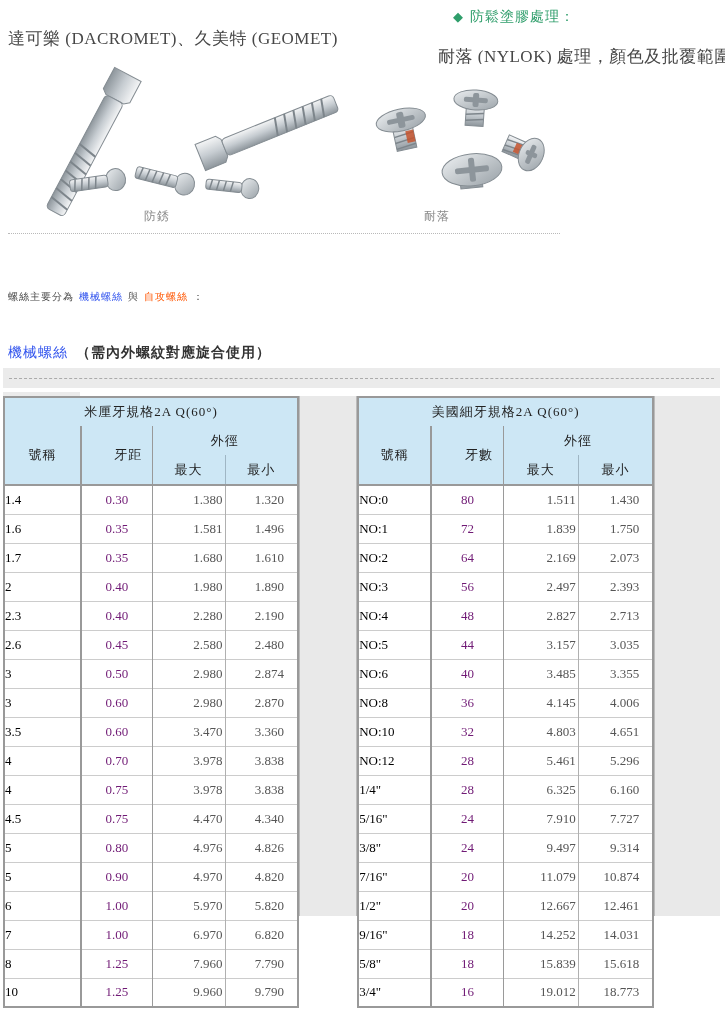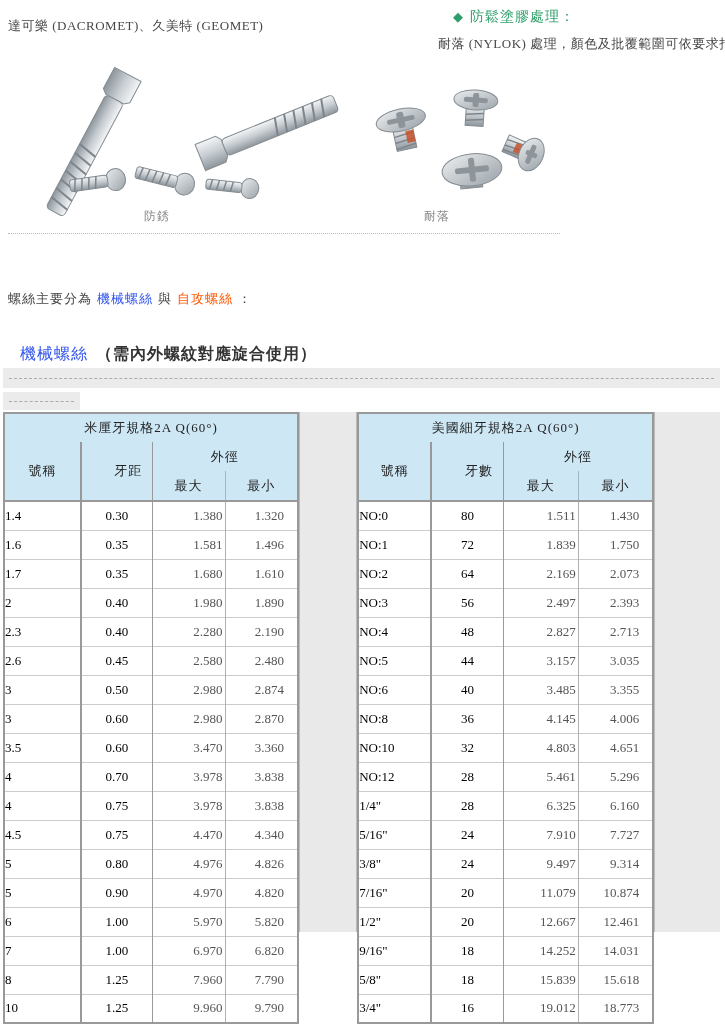--- a/index.html
+++ b/index.html
@@ -7,62 +7,62 @@
   body { font-family:"Liberation Serif","DejaVu Serif",serif; color:#444; }
   .page { position:relative; width:725px; height:1032px; background:#fff; overflow:hidden; }
 
   
   .hdr-block { position:absolute; top:8px; }
   .hdr-left  { left:8px; }
   .hdr-right { left:438px; }
   .hdr-title { font-size:14px; color:#2f9e6b; letter-spacing:1px; white-space:nowrap; }
   .hdr-right .hdr-title { padding-left:15px; }
   .hdr-bullet { font-size:13px; color:#2f9e6b; margin-right:6px; }
-  .hdr-body { font-size:13px; color:#474747; margin-top:9px; white-space:nowrap; letter-spacing:0.5px; }
+  .hdr-body { font-size:17px; color:#474747; margin-top:19px; white-space:nowrap; letter-spacing:0.5px; }
 
   
   .photo { position:absolute; left:8px; top:64px; width:552px; height:170px;
            background:#fff; border-bottom:1px dotted #b9b9b9; }
   .photo svg { position:absolute; left:0; top:0; }
   .photo-label { position:absolute; top:144px; font-size:12px; color:#8a8a8a; letter-spacing:1px; }
   .photo-label.l1 { left:136px; }
   .photo-label.l2 { left:416px; }
 
   
-  .intro { position:absolute; left:8px; top:290px; font-size:13px; color:#444; letter-spacing:1px; }
+  .intro { position:absolute; left:8px; top:290px; font-size:10px; color:#444; letter-spacing:1px; }
   .lnk-blue { color:#3355ee; margin:0 5px; text-decoration:none; }
   .lnk-orange { color:#ff5500; margin:0 5px; text-decoration:none; }
 
   
-  .section-h { position:absolute; left:20px; top:344px; font-size:16px; color:#333; letter-spacing:1px; }
+  .section-h { position:absolute; left:8px; top:344px; font-size:14px; color:#333; letter-spacing:1px; }
   .section-h .lnk-blue { margin:0; }
   .section-h .note { margin-left:8px; font-weight:bold; color:#333; }
 
   
   .bar { position:absolute; background:#ebebeb; }
   .bar .dash { position:absolute; left:6px; right:6px; top:50%; height:0; border-top:1px dashed #ababab; }
   .bar1 { left:3px; top:368px; width:717px; height:20px; }
   .bar2 { left:3px; top:392px; width:77px; height:18px; }
 
   
-  .tables-wrap { position:absolute; left:3px; top:412px; width:717px; height:520px; display:flex; align-items:stretch; }
+  .tables-wrap { position:absolute; left:3px; top:396px; width:717px; height:520px; display:flex; align-items:stretch; }
   .spacer-mid { width:60px; background:#e9e9e9; border-left:1px solid #bbb; border-right:1px solid #bbb; }
   .spacer-end { width:68px; background:#e9e9e9; border-left:1px solid #bbb; }
   table.spec { border-collapse:collapse; table-layout:fixed; border:2px solid #999;
                font-size:13px; background:#fff; align-self:flex-start; }
   table.spec th { background:#cde7f5; color:#222; font-weight:normal; font-size:13px; letter-spacing:1px; }
   .t-title  { height:29px; }
   .t-group  { height:29px; }
   .t-sub th { height:30px; }
   thead th { border-bottom:2px solid #999; }
   th.hc1 { border-right:2px solid #999; }
   th.hc2 { border-right:1px solid #999;padding-left:23px; }
   th.hmax { border-right:1px solid #9fb6c4; }
   td.c1 { text-align:left;  color:#000; border-right:2px solid #999; }
-  td.c2 { text-align:center; color:#000000; border-right:1px solid #9a9a9a; }
+  td.c2 { text-align:center; color:#701a75; border-right:1px solid #9a9a9a; }
   td.c3 { text-align:right; padding-right:2px; color:#555; border-right:1px solid #b0b0b0; }
   td.c4 { text-align:right; padding-right:13px; color:#555; }
   tbody td { height:29px; }
   tbody tr + tr td { border-top:1px solid #ccc; }
 </style>
 </head>
 <body>
 
 <div class="page">
 

